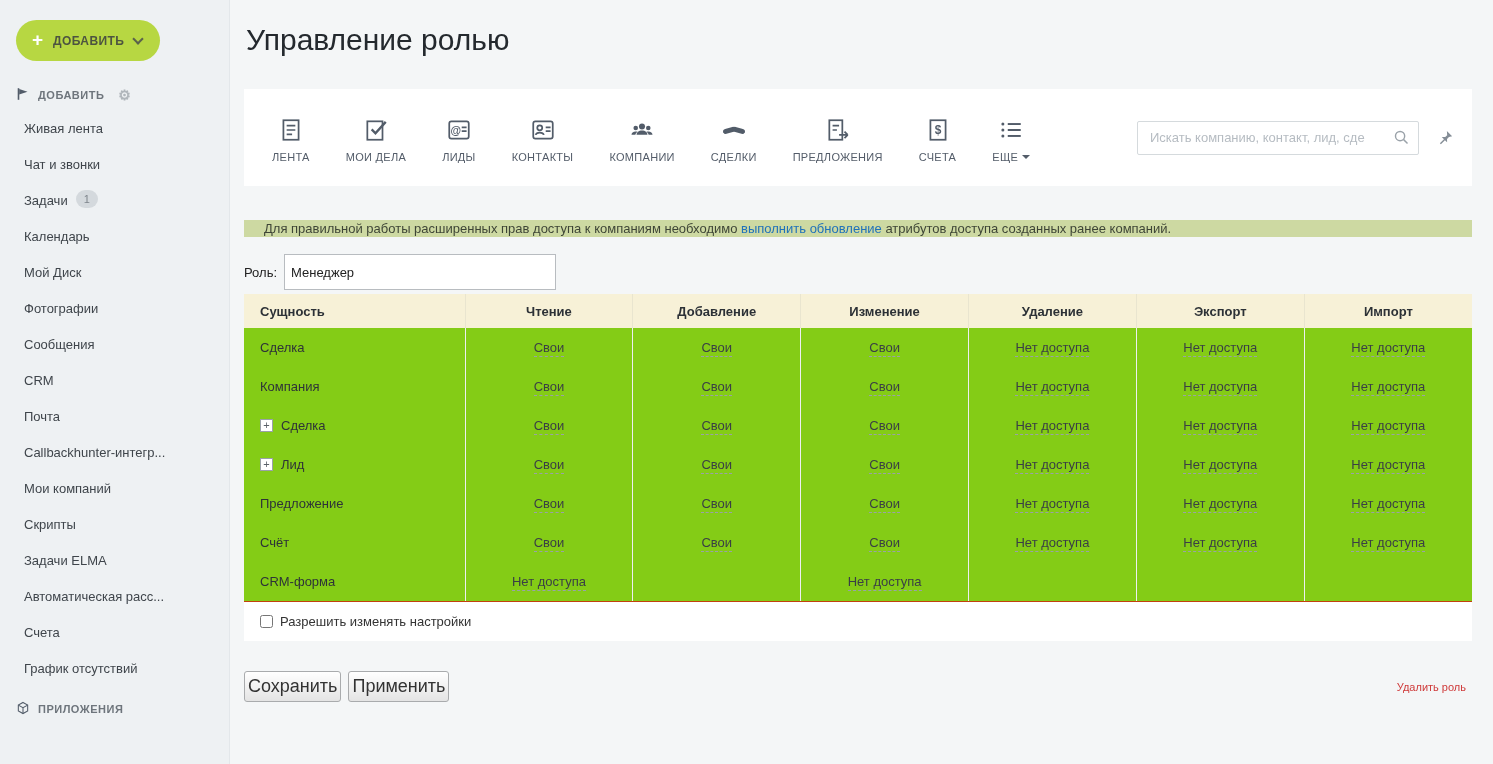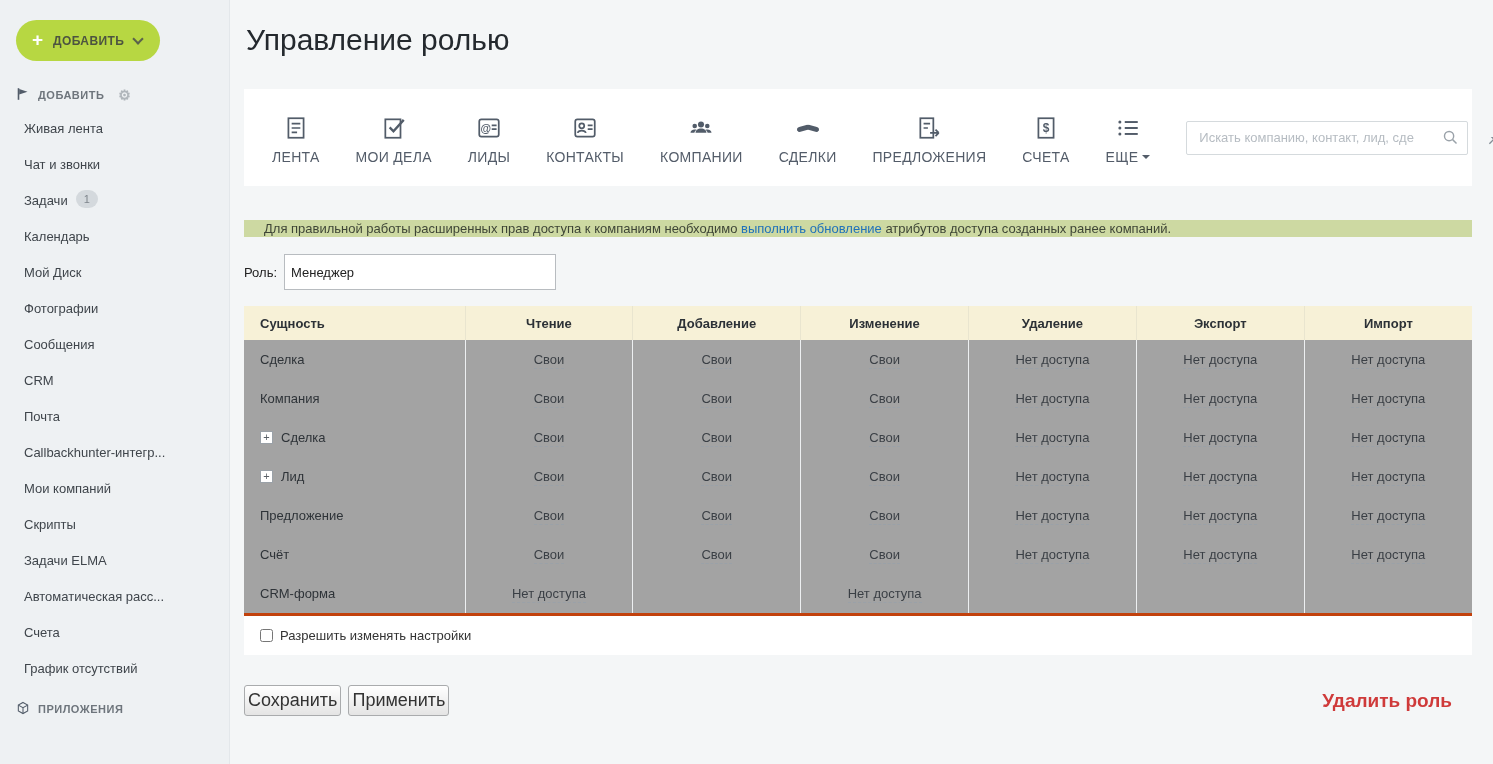--- a/index.html
+++ b/index.html
@@ -46,21 +46,21 @@
   .page-title { font-size:30px; font-weight:300; color:#24292e; margin:20px 0 0 2px; line-height:40px; }
 
   
   .topbar {
     margin-top:29px; background:#fff; height:97px;
     display:flex; align-items:center; padding:0 18px 0 28px;
   }
   .tn-item { display:flex; flex-direction:column; align-items:center; margin-right:36px; cursor:pointer; }
   .tn-icon { height:30px; display:flex; align-items:flex-end; }
   .tn-icon svg { display:block; }
-  .tn-label { margin-top:8px; font-size:14px; color:#535c69; letter-spacing:.3px; white-space:nowrap; display:flex; align-items:center; gap:4px; }
+  .tn-label { margin-top:8px; font-size:11px; color:#535c69; letter-spacing:.3px; white-space:nowrap; display:flex; align-items:center; gap:4px; }
   .tn-caret { width:0; height:0; border-left:4px solid transparent; border-right:4px solid transparent; border-top:4px solid #535c69; display:inline-block; }
   .search-wrap { margin-left:auto; display:flex; align-items:center; }
   .search-box {
     width:282px; height:34px; border:1px solid #d5dadd; border-radius:2px; background:#fff;
     display:flex; align-items:center; padding:0 8px 0 10px;
   }
   .search-box input { border:none; outline:none; flex:1; font-size:13px; color:#333; font-family:"Liberation Sans", sans-serif; min-width:0; }
   .search-box input::placeholder { color:#b6bcc2; }
   .pin-btn { margin-left:17px; cursor:pointer; display:flex; }
 
@@ -73,53 +73,53 @@
 
   
   .role-row { margin-top:17px; display:flex; align-items:center; color:#222; }
   .role-row label { margin-right:7px; }
   .role-row input {
     width:272px; height:36px; border:1px solid #b8bcc0; padding:1px 6px;
     font-size:13px; font-family:"Liberation Sans", sans-serif; color:#222; background:#fff;
   }
 
   
-  .perm-wrap { margin-top:16px; background:#a3a3a3; }
+  .perm-wrap { margin-top:4px; background:#84cc16; }
   table.perm { width:100%; border-collapse:collapse; table-layout:fixed; font-size:13px; }
   table.perm th {
     background:#f7f1d7; height:34px; font-weight:bold; color:#2c3136;
     text-align:center; border-right:1px solid #e9e5cf; padding:0 6px;
   }
   table.perm th:last-child { border-right:none; }
   table.perm th.ent-col { text-align:left; padding-left:16px; width:18%; }
   table.perm td {
     height:39px; text-align:center; border-right:1px solid #edeff1; padding:0 6px;
   }
   table.perm td:last-child { border-right:none; }
   table.perm td.ent-col { text-align:left; padding-left:16px; color:#2e3338; }
   .perm-value { color:#3a3f45; border-bottom:1px dashed #9aa1a8; cursor:pointer; padding-bottom:1px; white-space:nowrap; }
   .expand-box {
     display:inline-flex; width:13px; height:13px; border:1px solid #9aa1a8; background:#fff;
     color:#5a6168; font-size:11px; line-height:10px; align-items:center; justify-content:center;
     margin-right:8px; cursor:pointer; vertical-align:1px;
   }
   .table-footer {
-    border-top:3px solid #c2410c; padding:12px 16px; display:flex; align-items:center; gap:7px;
+    border-top:1px solid #c2410c; padding:12px 16px; display:flex; align-items:center; gap:7px;
     color:#333; background:#fff;
   }
   .table-footer input { margin:0; width:13px; height:13px; cursor:pointer; }
 
   
   .actions { margin-top:30px; display:flex; align-items:center; }
   .actions button {
     font-size:18px; color:#333; padding:4px 3px; border:1px solid #a9abad; border-radius:3px;
     background:linear-gradient(#ffffff,#e4e4e4); margin-right:7px; cursor:pointer;
     font-family:"Liberation Sans", sans-serif;
   }
-  .delete-link { margin-left:auto; margin-right:20px; color:#cf3a3a; cursor:pointer; text-decoration:none; font-size:19px;font-weight:bold; }
+  .delete-link { margin-left:auto; margin-right:6px; color:#cf3a3a; cursor:pointer; text-decoration:none; font-size:11px; }
 </style>
 </head>
 <body>
 
 <div class="sidebar">
   <div class="add-btn">
     <span class="add-plus">+</span>
     <span class="add-label">ДОБАВИТЬ</span>
     <span class="add-chevron"></span>
   </div>

